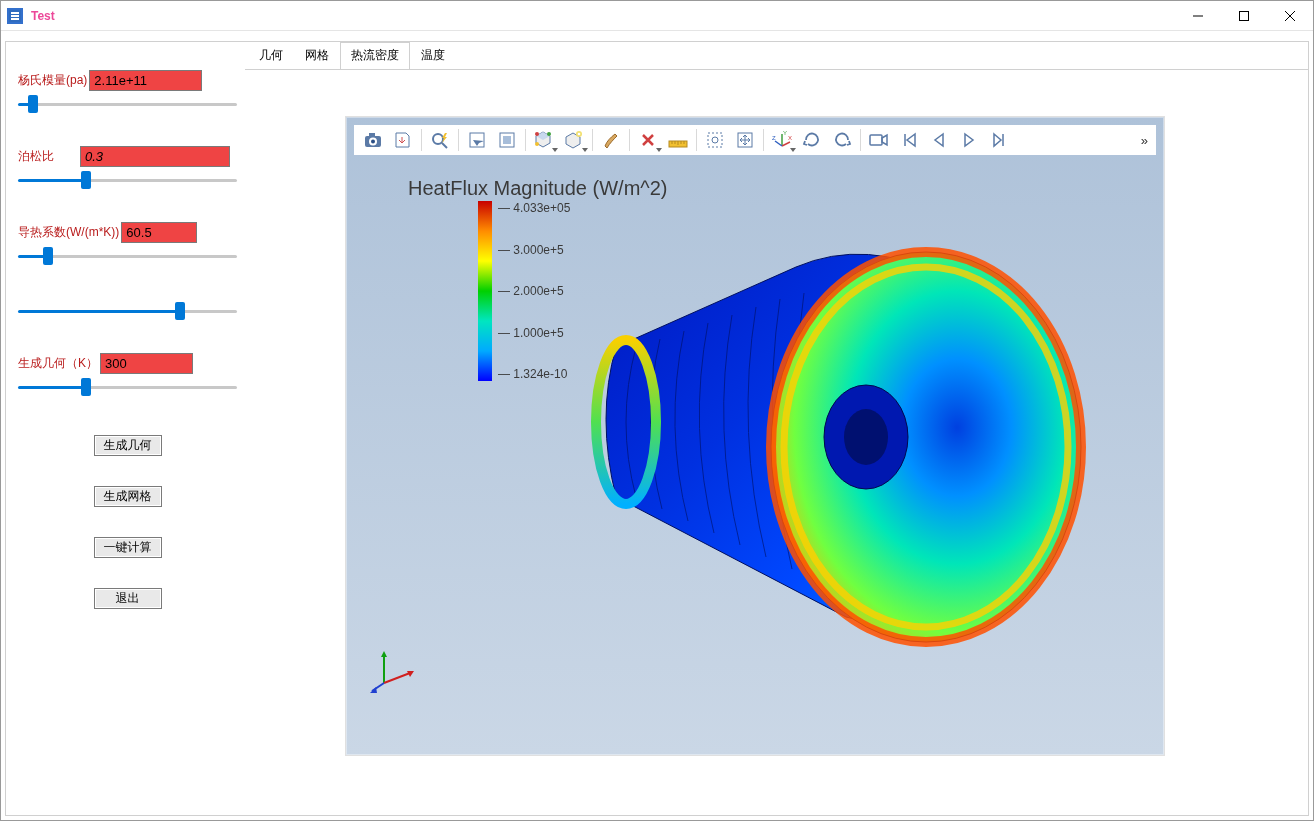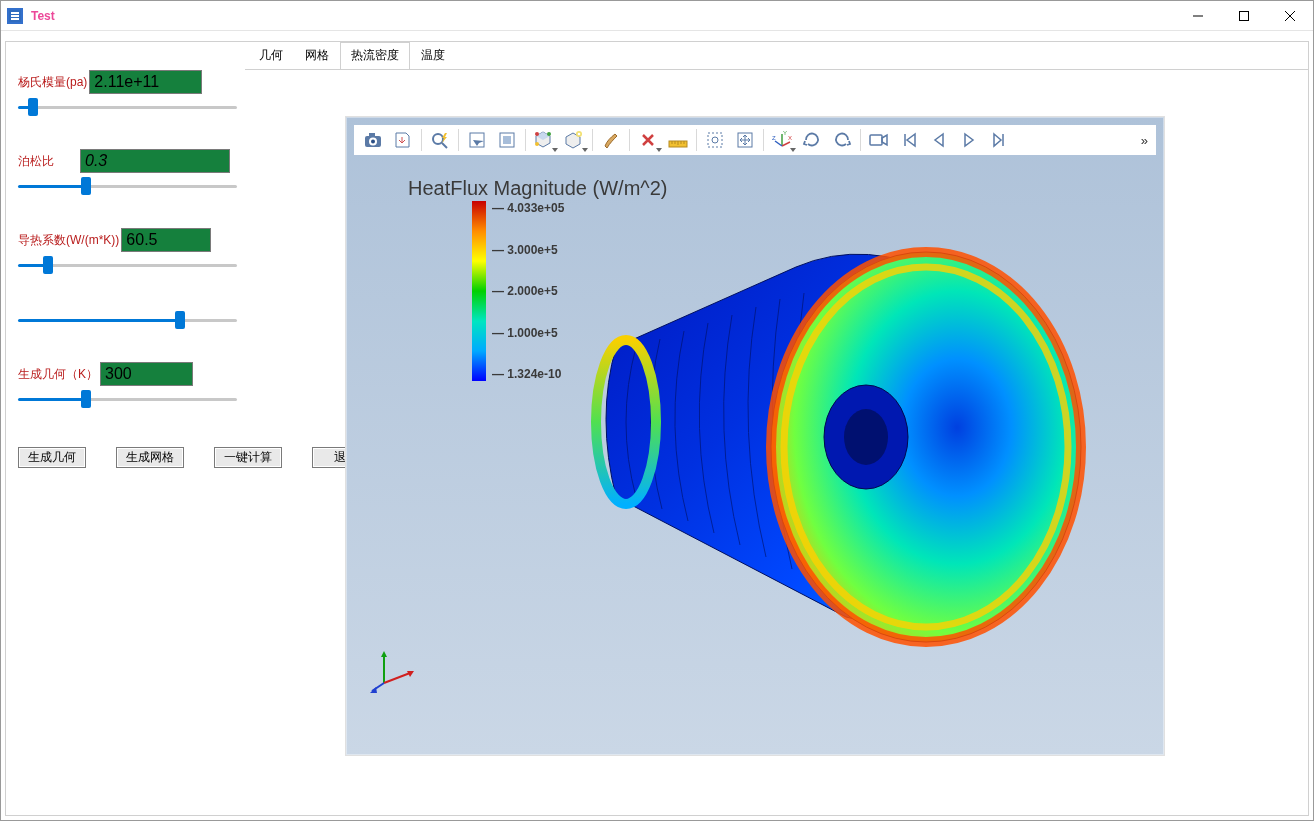--- a/index.html
+++ b/index.html
@@ -10,48 +10,48 @@
     .titlebar .app-icon svg { display:block;}
     .titlebar .title { font-size:12px; color:#ec4899;font-weight:bold;}
     .titlebar .spacer { flex:1;}
     .titlebar .winbtn { width:46px; height:30px; display:flex; align-items:center; justify-content:center; }
     .titlebar .winbtn svg { stroke:#000;}
     .client { flex:1; padding:10px 4px 4px 4px; }
     .frame { width:100%; height:100%; border:1px solid #d0d0d0; display:flex; }
     .left-panel { width:239px; height:100%; border-right:0px solid #d0d0d0; padding:28px 8px 8px 12px; display:flex; flex-direction:column;}
     .param-row { display:flex; align-items:center; margin-bottom:2px;}
     .param-row label { font-size:12px; white-space:nowrap; color:#b91c1c; margin-right:2px;}
-    .param-row input[type="text"] { border:1px solid #7a7a7a; font-size:16px; padding:2px 4px; background:#15803d; color:#000; font-family:inherit;}
+    .param-row input[type="text"] { border:1px solid #7a7a7a; font-size:13px; padding:2px 4px; background:#ef4444; color:#000; font-family:inherit;}
     .param-block { margin-bottom:28px;}
     .slider-wrap { padding:2px 0; margin-top:2px;}
     input[type="range"] { width:100%; height:18px; -webkit-appearance:none; background:transparent;}
     input[type="range"]::-webkit-slider-runnable-track { height:3px; background:#c8c8c8; border-radius:2px;}
     input[type="range"]::-moz-range-track { height:3px; background:#c8c8c8; border-radius:2px;}
     input[type="range"]::-webkit-slider-thumb { -webkit-appearance:none; width:10px; height:18px; background:#0078d7; margin-top:-8px; border-radius:2px;}
     input[type="range"]::-moz-range-thumb { width:10px; height:18px; background:#0078d7; border:none; border-radius:2px;}
     input[type="range"].filled::-webkit-slider-runnable-track { background:linear-gradient(to right,#0078d7 var(--p,0%),#c8c8c8 var(--p,0%));}
     input[type="range"].filled::-moz-range-track { background:linear-gradient(to right,#0078d7 var(--p,0%),#c8c8c8 var(--p,0%));}
-    .left-panel .btns { margin-top:34px; display:flex; align-items:flex-end; gap:30px;}
+    .left-panel .btns { margin-top:34px; display:flex; flex-direction:column; align-items:center; gap:30px;}
     .left-panel button.action { font-size:12px; padding:1px 8px; min-width:68px; border:1px solid #7a7a7a; background:#e9e9e9; color:#000; font-family:inherit; box-shadow:inset 0 0 0 1px #fff;}
     .right-panel { flex:1; display:flex; flex-direction:column;}
     .tabs { height:28px; display:flex; padding-left:3px; background:#fff;}
     .tab { font-size:12px; padding:4px 10px; color:#000; border:1px solid transparent; border-bottom:none;  position:relative;}
     .tab.active { border-color:#d0d0d0; background:#fff;}
     .tab.active::after { content:""; position:absolute; left:0; right:0; bottom:-1px; height:1px; background:#fff;}
     .tab-content { flex:1; border-top:1px solid #d0d0d0; margin-top:-1px; position:relative; padding:46px 46px 46px 100px;}
     .viz-frame { width:820px; height:640px; background:linear-gradient(#aec2d9,#cad7e6); position:relative; border:1px solid #e0e0e0; box-shadow:inset 0 0 0 1px rgba(255,255,255,.4);}
     .viz-toolbar { position:absolute; top:8px; left:8px; right:8px; height:30px; background:#ffffff; display:flex; align-items:center; padding:0 4px; gap:0px;}
     .tbtn { width:30px; height:26px; display:flex; align-items:center; justify-content:center; position:relative;}
     .tsep { width:1px; height:22px; background:#d9d9d9; margin:0 3px;}
     .tbtn svg { display:block;}
     .tbtn .dd { position:absolute; right:1px; bottom:1px;}
     .more { margin-left:auto; font-size:13px; color:#333; padding-right:4px;}
     .legend { position:absolute; top:60px; left:62px; font-family:Arial,Helvetica,sans-serif;}
     .legend-title { font-size:20px; color:#3a3a3a;}
-    .legend-scale { position:absolute; top:24px; left:64px; display:flex;font-weight:bold;}
+    .legend-scale { position:absolute; top:24px; left:70px; display:flex;}
     .legend-bar { width:14px; height:180px; background:linear-gradient(to bottom,#c80000,#ff8c00,#ffff00,#00d000,#00e6c0,#00aaff,#0000ff);}
     .legend-ticks { display:flex; flex-direction:column; justify-content:space-between; height:180px; margin-left:6px; font-size:12px; color:#3a3a3a;}
     .legend-ticks div::before { content:"— "; color:#3a3a3a;}
     .gizmo { position:absolute; left:24px; bottom:62px;}
     .model-placeholder {position:absolute; left:210px; top:120px; width:540px; height:430px;}
   </style>
 </head>
 <body>
 
 <div class="window">
@@ -98,21 +98,21 @@
         <div class="param-block">
           <div class="param-row">
             <label style="width:60px">泊松比</label>
             <input type="text" style="width: 150px; font-style: italic;" value="0.3">
           </div>
           <div class="slider-wrap"><input type="range" class="filled" style="--p: 30%;" min="0" max="100" value="30"></div>
         </div>
         <div class="param-block">
           <div class="param-row">
             <label>导热系数(W/(m*K))</label>
-            <input type="text" style="width: 90px;" value="60.5">
+            <input type="text" style="width: 76px;" value="60.5">
           </div>
           <div class="slider-wrap"><input type="range" class="filled" style="--p: 12%;" min="0" max="100" value="12"></div>
         </div>
         <div class="param-block">
           <div class="slider-wrap"><input type="range" class="filled" style="--p: 75%;" min="0" max="100" value="75"></div>
         </div>
         <div class="param-block" style="margin-bottom:0">
           <div class="param-row">
             <label>生成几何（K）</label>
             <input type="text" style="width: 93px;" value="300">

